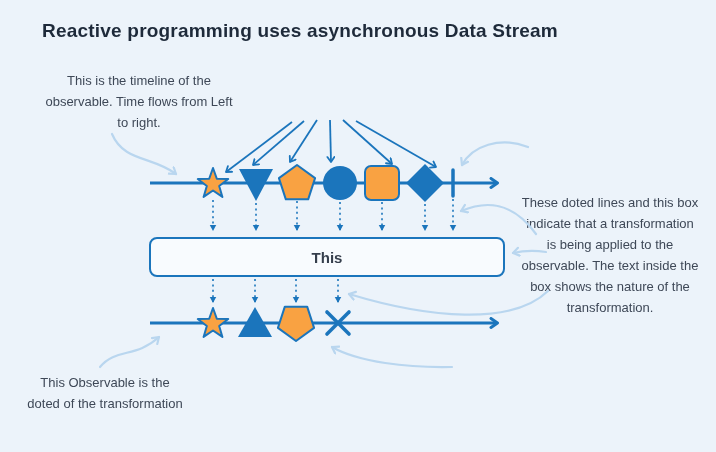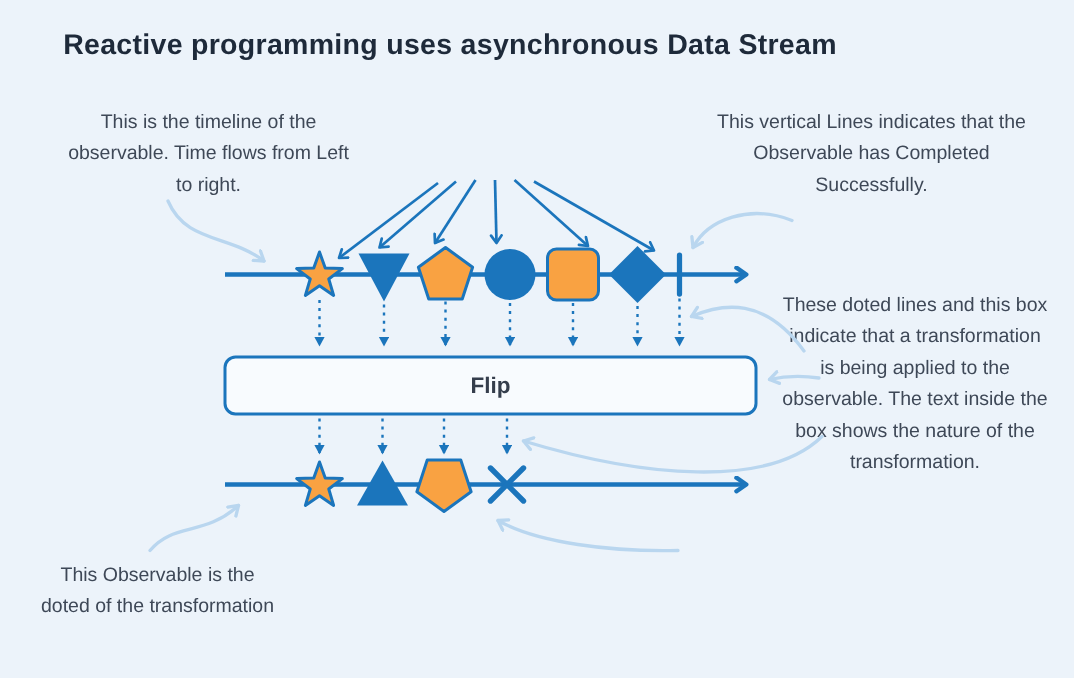--- a/index.html
+++ b/index.html
@@ -39,26 +39,25 @@
   .cbar{stroke:#1B75BC;stroke-width:3.5;stroke-linecap:round;}
 </style>
 </head>
 <body>
 
 <div class="stage">
 
   <h1 class="title">Reactive programming uses asynchronous Data Stream</h1>
 
   <div class="note n-timeline">This is the timeline of the observable. Time flows from Left to right.</div>
-  <div class="note n-completed">This vertical Lines indicates that the Observable has Completed Successfully.</div>
   <div class="note n-transformation">These doted lines and this box indicate that a transformation is being applied to the observable. The text inside the box shows the nature of the transformation.</div>
   <div class="note n-result">This Observable is the doted of the transformation</div>
 
   <div class="flip-box">
-    <span>Flip</span>
+    <span>This</span>
   </div>
 
   <svg class="overlay" width="716" height="452" viewBox="0 0 716 452">
     <defs>
       <marker id="chevL" markerWidth="14" markerHeight="14" refX="7" refY="5" orient="auto" markerUnits="userSpaceOnUse">
         <path d="M1,1 L7,5 L1,9" fill="none" stroke="#B9D6EF" stroke-width="2.2" stroke-linecap="round" stroke-linejoin="round"></path>
       </marker>
       <marker id="chevB" markerWidth="12" markerHeight="12" refX="6" refY="4.5" orient="auto" markerUnits="userSpaceOnUse">
         <path d="M1,1 L6,4.5 L1,8" fill="none" stroke="#1B75BC" stroke-width="1.8" stroke-linecap="round" stroke-linejoin="round"></path>
       </marker>

